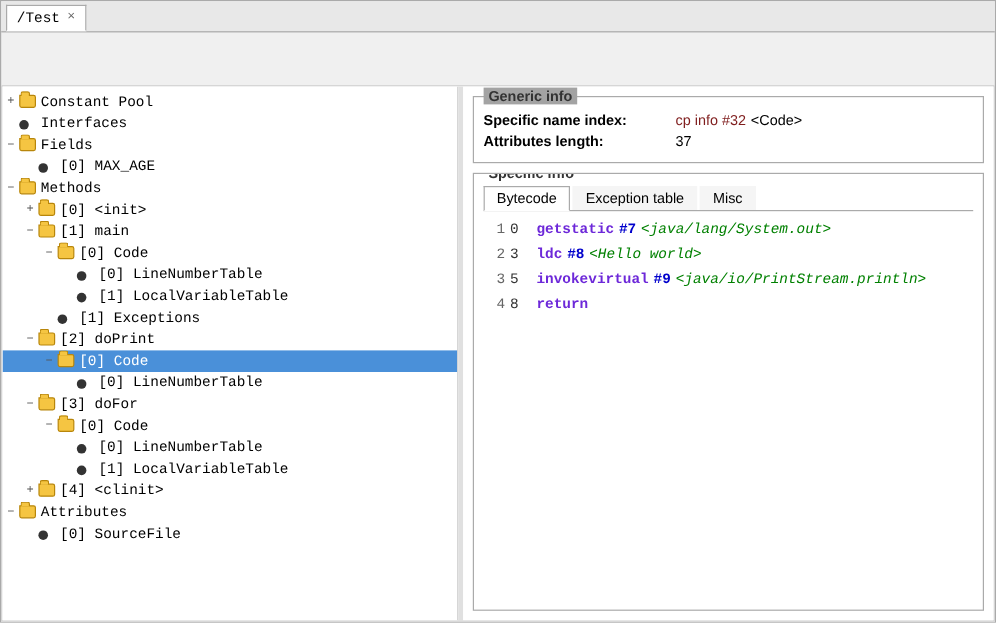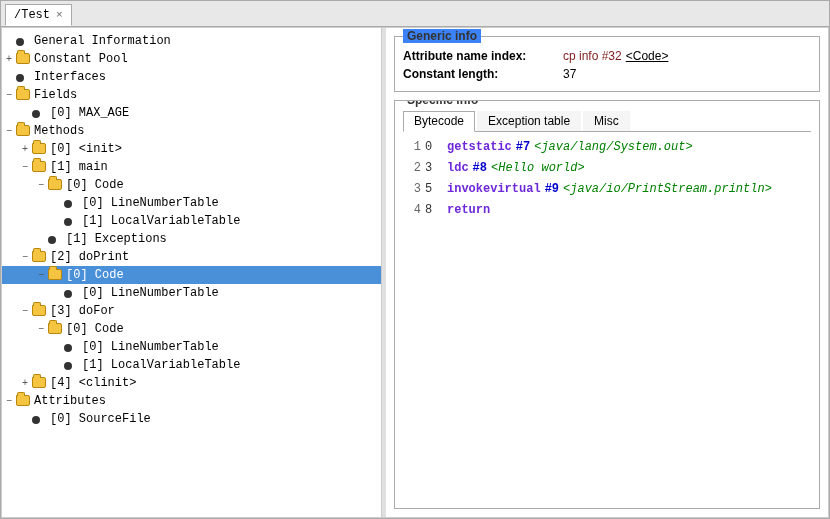--- a/index.html
+++ b/index.html
@@ -11,20 +11,21 @@
       height: 519px;
       overflow: hidden;
     }
     .window {
       width: 830px;
       height: 519px;
       background: #f0f0f0;
       border: 1px solid #aaa;
       display: flex;
       flex-direction: column;
+      gap: 44px;
     }
     .tab-bar {
       display: flex;
       background: #e8e8e8;
       border-bottom: 1px solid #aaa;
       padding-top: 3px;
       padding-left: 4px;
     }
     .tab {
       display: flex;
@@ -158,21 +159,21 @@
     .section-group {
       border: 1px solid #aaa;
       padding: 6px 8px;
       margin-bottom: 8px;
       position: relative;
     }
     .section-group-title {
       position: absolute;
       top: -8px;
       left: 8px;
-      background: #3b82f6;
+      background: #a3a3a3;
       padding: 0 4px;
       font-size: 12px;
       font-weight: bold;
       color: #333;
       font-family: Arial, sans-serif;
     }
     .info-row {
       display: flex;
       align-items: center;
       margin-bottom: 4px;
@@ -286,25 +287,20 @@
   <div class="tab-bar">
     <div class="tab active">
       <span>/Test</span>
       <span class="tab-close">×</span>
     </div>
   </div>
 
   <div class="content">
 
     <div class="left-panel" id="tree-panel">
-    <div class="tree-node">
-          <span class="expand-placeholder"></span>
-          <span class="node-icon"><span class="icon-bullet"></span></span>
-          <span class="node-label">General Information</span>
-        </div>
         <div class="tree-node">
           <span class="expand-btn">+</span>
           <span class="node-icon"><span class="icon-folder"></span></span>
           <span class="node-label">Constant Pool</span>
         </div>
         <div class="tree-node">
           <span class="expand-placeholder"></span>
           <span class="node-icon"><span class="icon-bullet"></span></span>
           <span class="node-label">Interfaces</span>
         </div>
@@ -435,26 +431,26 @@
         </div>
       </div>
 
     <div class="divider"></div>
 
     <div class="right-panel">
 
       <div class="section-group">
         <span class="section-group-title">Generic info</span>
         <div class="info-row" style="margin-top:6px;">
-          <span class="info-label">Attribute name index:</span>
+          <span class="info-label">Specific name index:</span>
           <a class="info-link" href="#">cp info #32</a>
-          <span class="info-value" style="margin-left:4px;text-decoration:underline;">&lt;Code&gt;</span>
+          <span class="info-value" style="margin-left:4px;">&lt;Code&gt;</span>
         </div>
         <div class="info-row">
-          <span class="info-label">Constant length:</span>
+          <span class="info-label">Attributes length:</span>
           <span class="info-value">37</span>
         </div>
       </div>
 
       <div class="specific-info">
         <span class="specific-info-title">Specific info</span>
         <div class="tabs-row" id="inner-tabs-row">
         <div class="inner-tab active">Bytecode</div>
             <div class="inner-tab">Exception table</div>
             <div class="inner-tab">Misc</div>

